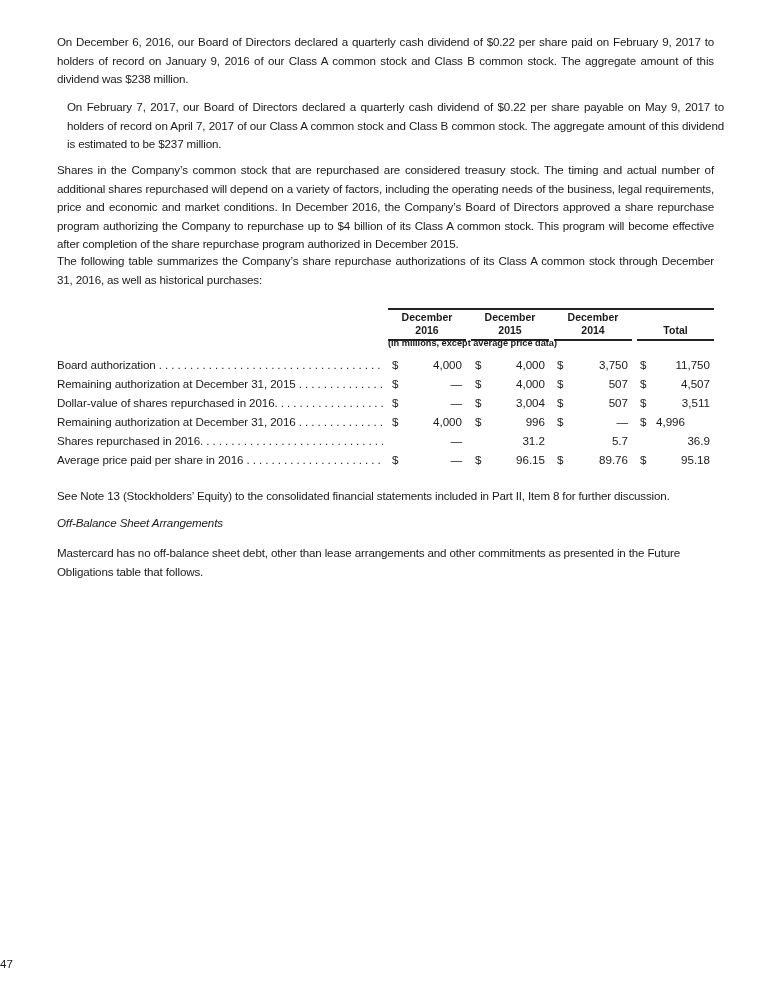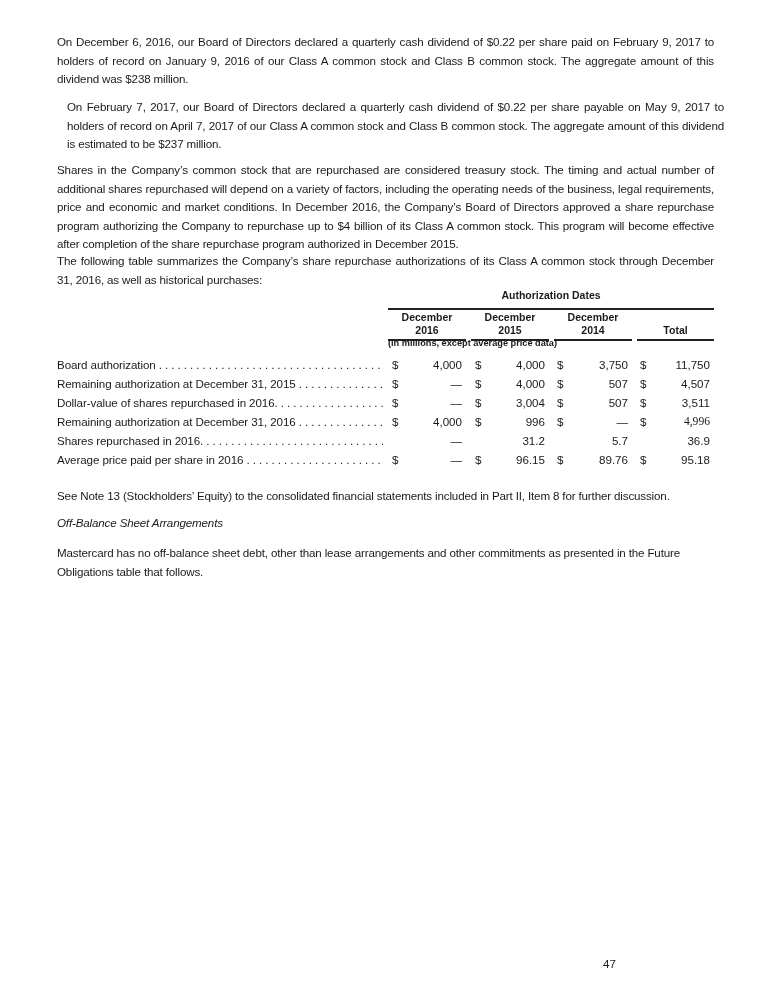--- a/index.html
+++ b/index.html
@@ -28,32 +28,31 @@
   }
   .col-head.total { top: 35px; }
   .units {
     position: absolute; top: 49px; left: 331px; width: 326px; text-align: left;
     font-weight: bold; font-size: 9.2px;
   }
   .row { position: absolute; left: 0; width: 657px; height: 19px; line-height: 19px; }
   .row .label { position: absolute; left: 0; width: 326px; overflow: hidden; white-space: nowrap; letter-spacing: -0.1px; }
   .row .dollar { position: absolute; width: 10px; }
   .row .val { position: absolute; text-align: right; width: 60px; }
-  .page-number { position: absolute; left: 0; width: 616px; top: 957px; text-align: right; font-size: 11.6px; }
+  .page-number { position: absolute; left: 0; width: 616px; top: 957px; text-align: left; font-size: 11.6px; }
 </style>
 </head>
 <body>
 
 <p class="para" style="top:33px;margin:0;">On December 6, 2016, our Board of Directors declared a quarterly cash dividend of $0.22 per share paid on February 9, 2017 to holders of record on January 9, 2016 of our Class A common stock and Class B common stock.  The aggregate amount of this dividend was $238 million.</p>
 <p class="para" style="top:88px;margin:10px;">On February 7, 2017, our Board of Directors declared a quarterly cash dividend of $0.22 per share payable on May 9, 2017 to holders of record on April 7, 2017 of our Class A common stock and Class B common stock.  The aggregate amount of this dividend is estimated to be $237 million.</p>
 <p class="para" style="top:161px;margin:0;">Shares in the Company’s common stock that are repurchased are considered treasury stock.  The timing and actual number of additional shares repurchased will depend on a variety of factors, including the operating needs of the business, legal requirements, price and economic and market conditions.  In December 2016, the Company’s Board of Directors approved a share repurchase program authorizing the Company to repurchase up to $4 billion of its Class A common stock.  This program will become effective after completion of the share repurchase program authorized in December 2015.</p>
 <p class="para" style="top:252px;margin:0;">The following table summarizes the Company’s share repurchase authorizations of its Class A common stock through December 31, 2016, as well as historical purchases:</p>
 
 <div class="table-wrap">
-  <div class="auth-title">Authorization Dates</div>
   <div class="rule" style="left:331px;width:326px;top:19px;"></div>
 
   <div class="col-head" style="left:331px;width:78px;">
     <div>December</div>
     <div>2016</div>
   </div>
   <div class="col-head" style="left:414px;width:78px;">
     <div>December</div>
     <div>2015</div>
   </div>
@@ -108,21 +107,21 @@
       </div>
       <div class="row" style="top: 123px;">
         <div class="label">Remaining authorization at December 31, 2016 . . . . . . . . . . . . . . . . . . . . .</div>
         <div class="dollar" style="left: 335px;">$</div>
         <div class="val" style="left: 345px;">4,000</div>
         <div class="dollar" style="left: 418px;">$</div>
         <div class="val" style="left: 428px;">996</div>
         <div class="dollar" style="left: 500px;">$</div>
         <div class="val" style="left: 511px;">—</div>
         <div class="dollar" style="left: 583px;">$</div>
-        <div class="val" style="left: 593px; font-family: Liberation Serif, serif;">4,996</div>
+        <div class="val" style="left: 568px;">4,996</div>
       </div>
       <div class="row" style="top: 142px;">
         <div class="label">Shares repurchased in 2016. . . . . . . . . . . . . . . . . . . . . . . . . . . . . . . . . . . . . . .</div>
         <div class="dollar" style="left: 335px;"></div>
         <div class="val" style="left: 345px;">—</div>
         <div class="dollar" style="left: 418px;"></div>
         <div class="val" style="left: 428px;">31.2</div>
         <div class="dollar" style="left: 500px;"></div>
         <div class="val" style="left: 511px;">5.7</div>
         <div class="dollar" style="left: 583px;"></div>

